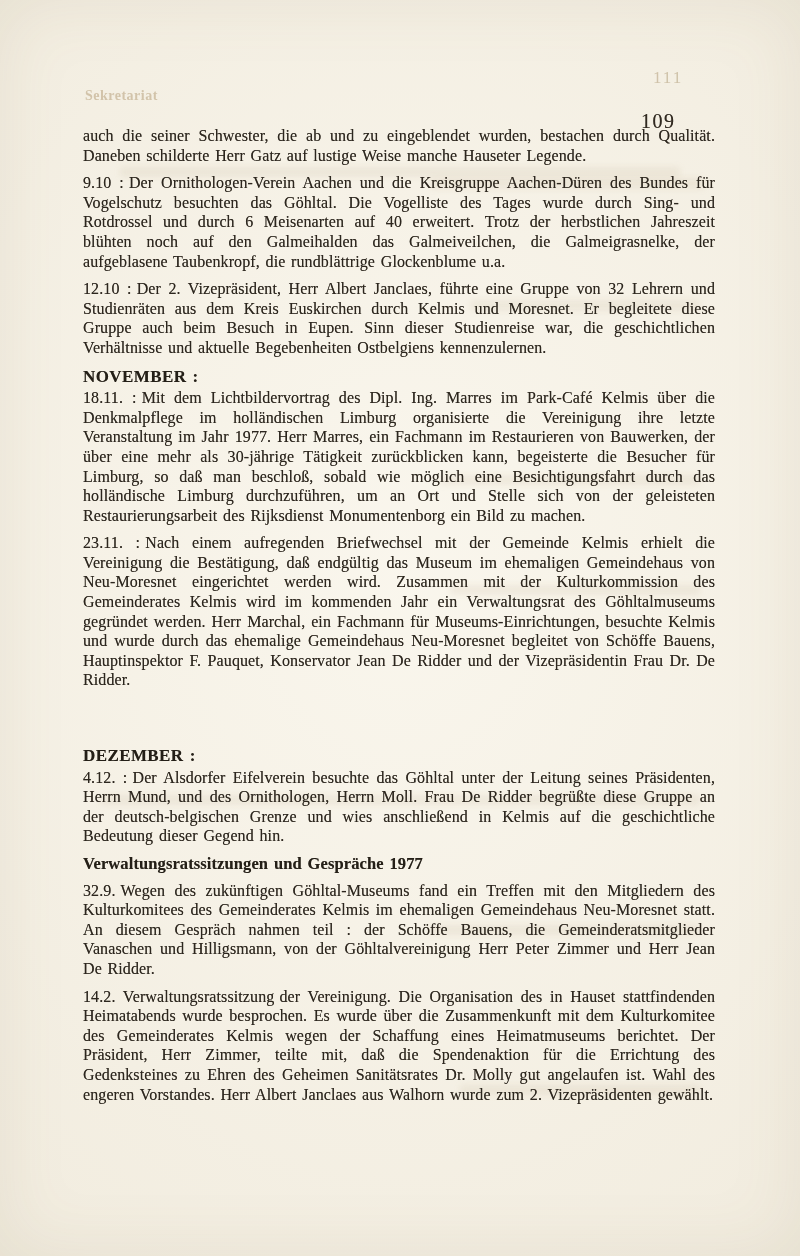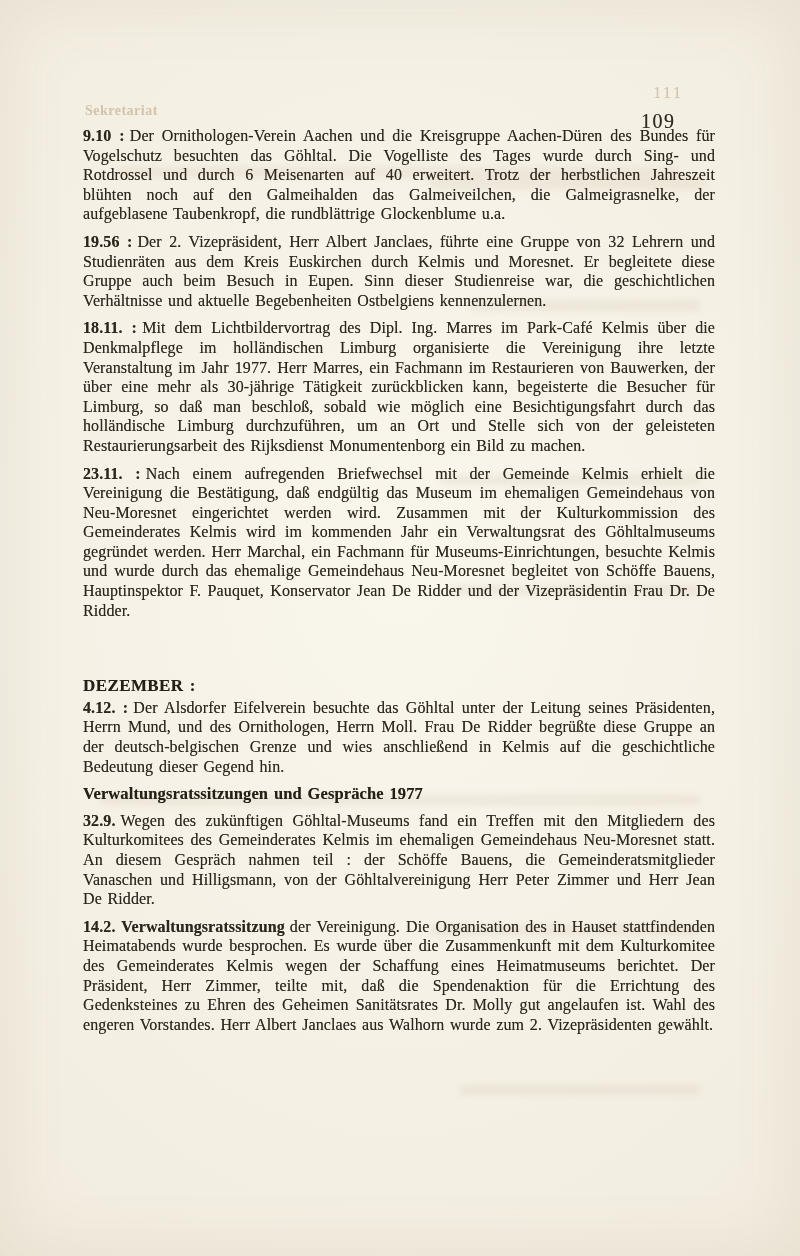--- a/index.html
+++ b/index.html
@@ -27,21 +27,20 @@
     color: #312a21;
     text-shadow: 0 0 0.6px rgba(49,42,33,0.6);
     margin-top: 24px;
   }
 
   .ghost {
     position: absolute;
     color: rgba(168,143,99,0.45);
     filter: blur(0.5px);
     font-weight: bold;
-    margin-top: 15px;
   }
   .ghost-pagenum {
     top: 68px;
     left: 653px;
     font-size: 17px;
     letter-spacing: 2px;
     font-weight: normal;
     color: rgba(172,150,112,0.5);
   }
   .ghost-sekretariat {
@@ -66,21 +65,21 @@
     font-size: 16px;
     line-height: 19.6px;
     text-align: justify;
     word-spacing: 1.6px;
     letter-spacing: 0.1px;
     text-shadow: 0 0 0.5px rgba(44,38,30,0.55);
   }
 
   .text-block p { margin: 0 0 8px 0; }
 
-  .lead { font-weight: bold; margin-right: 0.32em; }
+  .lead { font-weight: normal; margin-right: 0.32em; }
 
   h3.section-heading {
     font-size: 17px;
     margin: 9px 0 2px 0;
     letter-spacing: 0.4px;
     color: #241f17;
   }
   h3.big-gap { margin-top: 56px; }
 
   h4.subsection-heading {
@@ -103,25 +102,27 @@
   <div class="smudge" style="left:440px; top:475px; width:260px; height:10px;"></div>
   <div class="smudge" style="left:450px; top:585px; width:250px; height:10px;"></div>
   <div class="smudge" style="left:100px; top:795px; width:600px; height:10px;"></div>
   <div class="smudge" style="left:430px; top:925px; width:270px; height:10px;"></div>
   <div class="smudge" style="left:460px; top:1085px; width:240px; height:10px;"></div>
 
   <div class="page-number">109</div>
 
   <div class="text-block">
 
+    <p><span>auch die seiner Schwester, die ab und zu eingeblendet wurden, bestachen durch Qualität. Daneben schilderte Herr Gatz auf lustige Weise manche Hauseter Legende.</span></p>
 
     <p><b class="lead">9.10 :</b><span>Der Ornithologen-Verein Aachen und die Kreisgruppe Aachen-Düren des Bundes für Vogelschutz besuchten das Göhltal. Die Vogelliste des Tages wurde durch Sing- und Rotdrossel und durch 6 Meisenarten auf 40 erweitert. Trotz der herbstlichen Jahreszeit blühten noch auf den Galmeihalden das Galmeiveilchen, die Galmeigrasnelke, der aufgeblasene Taubenkropf, die rundblättrige Glockenblume u.a.</span></p>
 
-    <p><b class="lead">19.56 :</b><span>Der 2. Vizepräsident, Herr Albert Janclaes, führte eine Gruppe von 32 Lehrern und Studienräten aus dem Kreis Euskirchen durch Kelmis und Moresnet. Er begleitete diese Gruppe auch beim Besuch in Eupen. Sinn dieser Studienreise war, die geschichtlichen Verhältnisse und aktuelle Begebenheiten Ostbelgiens kennenzulernen.</span></p>
+    <p><b class="lead">12.10 :</b><span>Der 2. Vizepräsident, Herr Albert Janclaes, führte eine Gruppe von 32 Lehrern und Studienräten aus dem Kreis Euskirchen durch Kelmis und Moresnet. Er begleitete diese Gruppe auch beim Besuch in Eupen. Sinn dieser Studienreise war, die geschichtlichen Verhältnisse und aktuelle Begebenheiten Ostbelgiens kennenzulernen.</span></p>
 
+    <h3 class="section-heading">NOVEMBER :</h3>
 
     <p><b class="lead">18.11. :</b><span>Mit dem Lichtbildervortrag des Dipl. Ing. Marres im Park-Café Kelmis über die Denkmalpflege im holländischen Limburg organisierte die Vereinigung ihre letzte Veranstaltung im Jahr 1977. Herr Marres, ein Fachmann im Restaurieren von Bauwerken, der über eine mehr als 30-jährige Tätigkeit zurückblicken kann, begeisterte die Besucher für Limburg, so daß man beschloß, sobald wie möglich eine Besichtigungsfahrt durch das holländische Limburg durchzuführen, um an Ort und Stelle sich von der geleisteten Restaurierungsarbeit des Rijksdienst Monumentenborg ein Bild zu machen.</span></p>
 
     <p><b class="lead">23.11. :</b><span>Nach einem aufregenden Briefwechsel mit der Gemeinde Kelmis erhielt die Vereinigung die Bestätigung, daß endgültig das Museum im ehemaligen Gemeindehaus von Neu-Moresnet eingerichtet werden wird. Zusammen mit der Kulturkommission des Gemeinderates Kelmis wird im kommenden Jahr ein Verwaltungsrat des Göhltalmuseums gegründet werden. Herr Marchal, ein Fachmann für Museums-Einrichtungen, besuchte Kelmis und wurde durch das ehemalige Gemeindehaus Neu-Moresnet begleitet von Schöffe Bauens, Hauptinspektor F. Pauquet, Konservator Jean De Ridder und der Vizepräsidentin Frau Dr. De Ridder.</span></p>
 
     <h3 class="section-heading big-gap">DEZEMBER :</h3>
 
     <p><b class="lead">4.12. :</b><span>Der Alsdorfer Eifelverein besuchte das Göhltal unter der Leitung seines Präsidenten, Herrn Mund, und des Ornithologen, Herrn Moll. Frau De Ridder begrüßte diese Gruppe an der deutsch-belgischen Grenze und wies anschließend in Kelmis auf die geschichtliche Bedeutung dieser Gegend hin.</span></p>
 
     <h4 class="subsection-heading">Verwaltungsratssitzungen und Gespräche 1977</h4>

